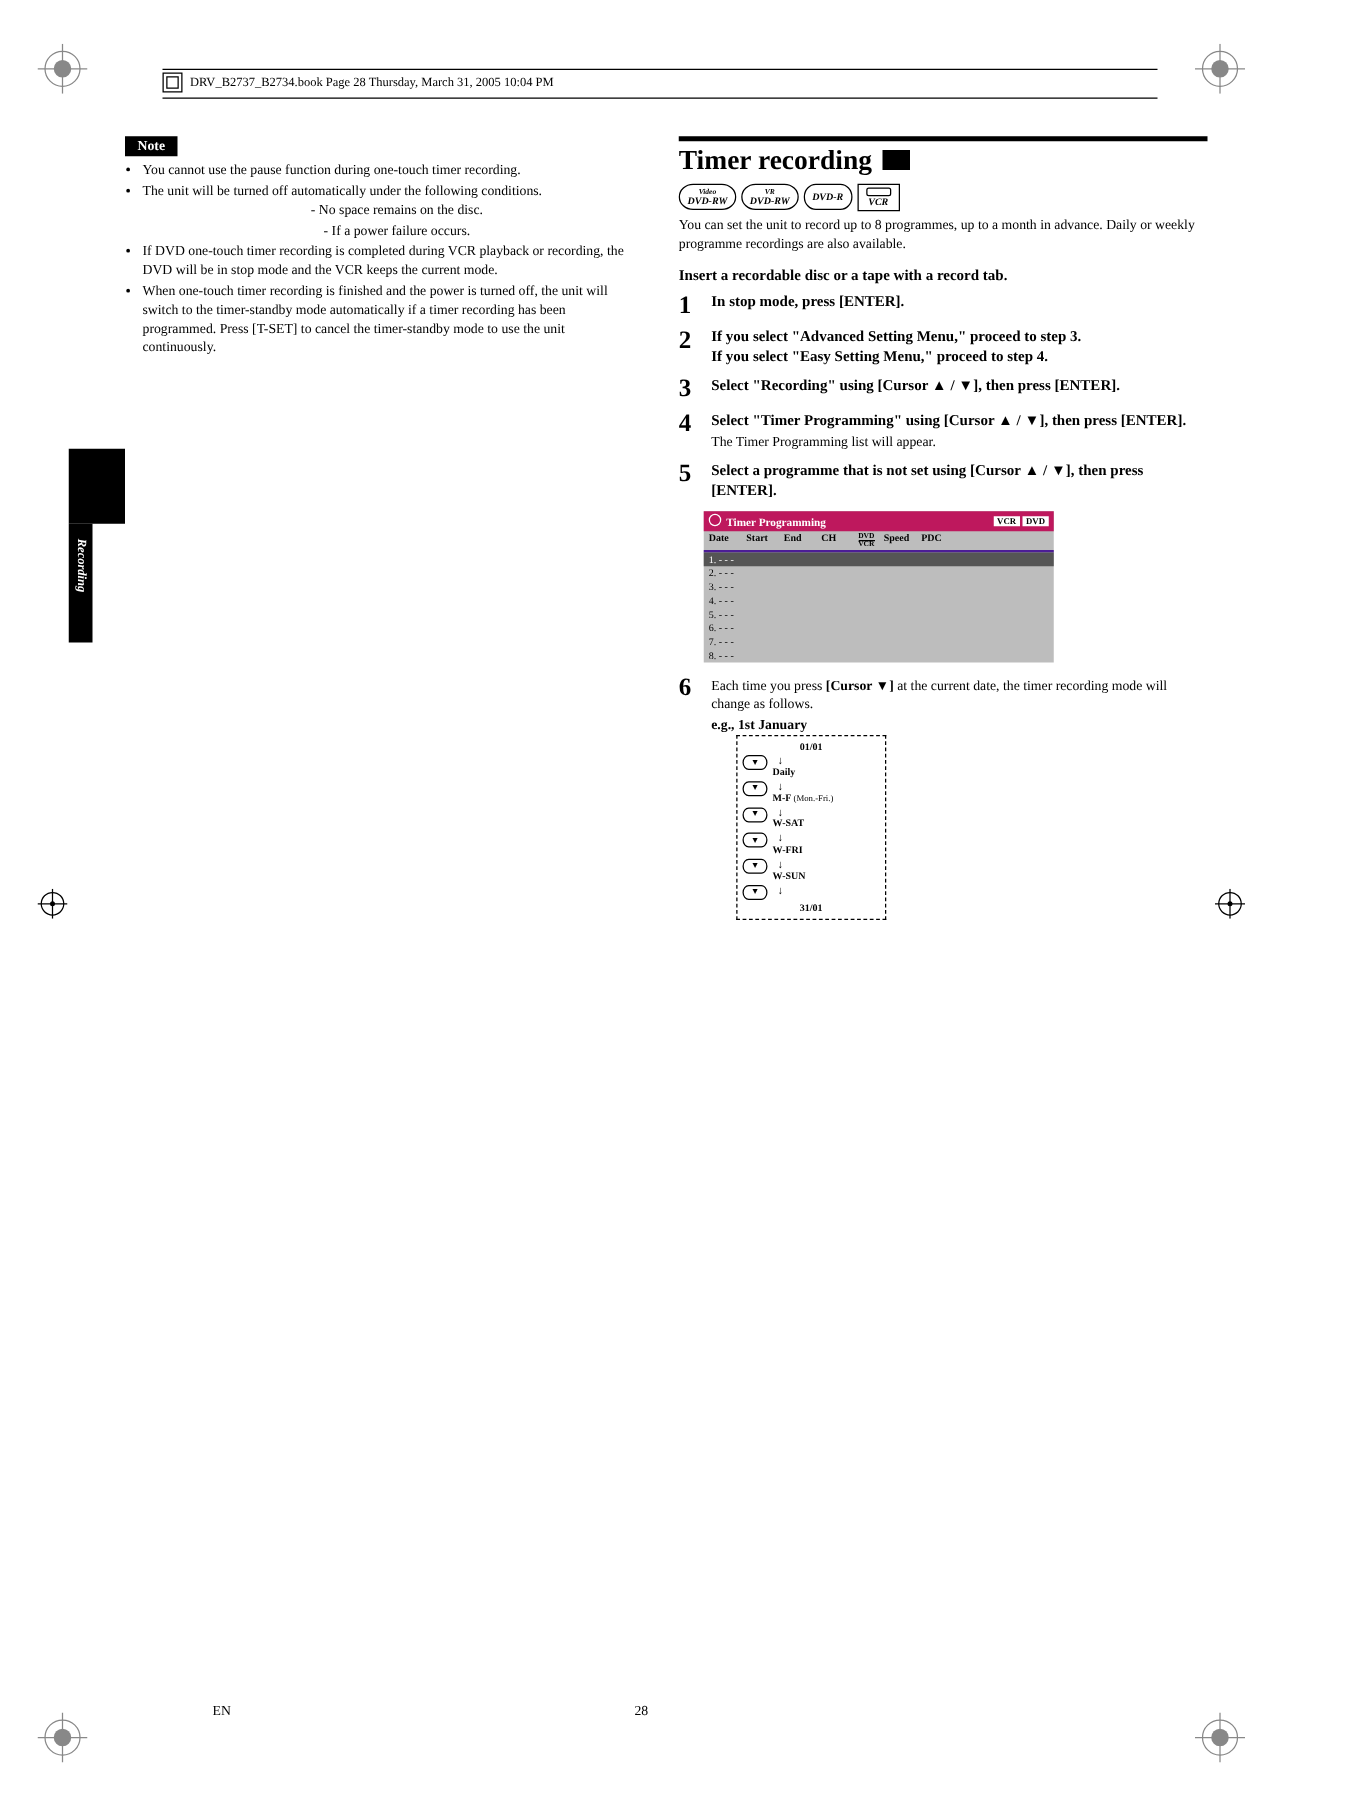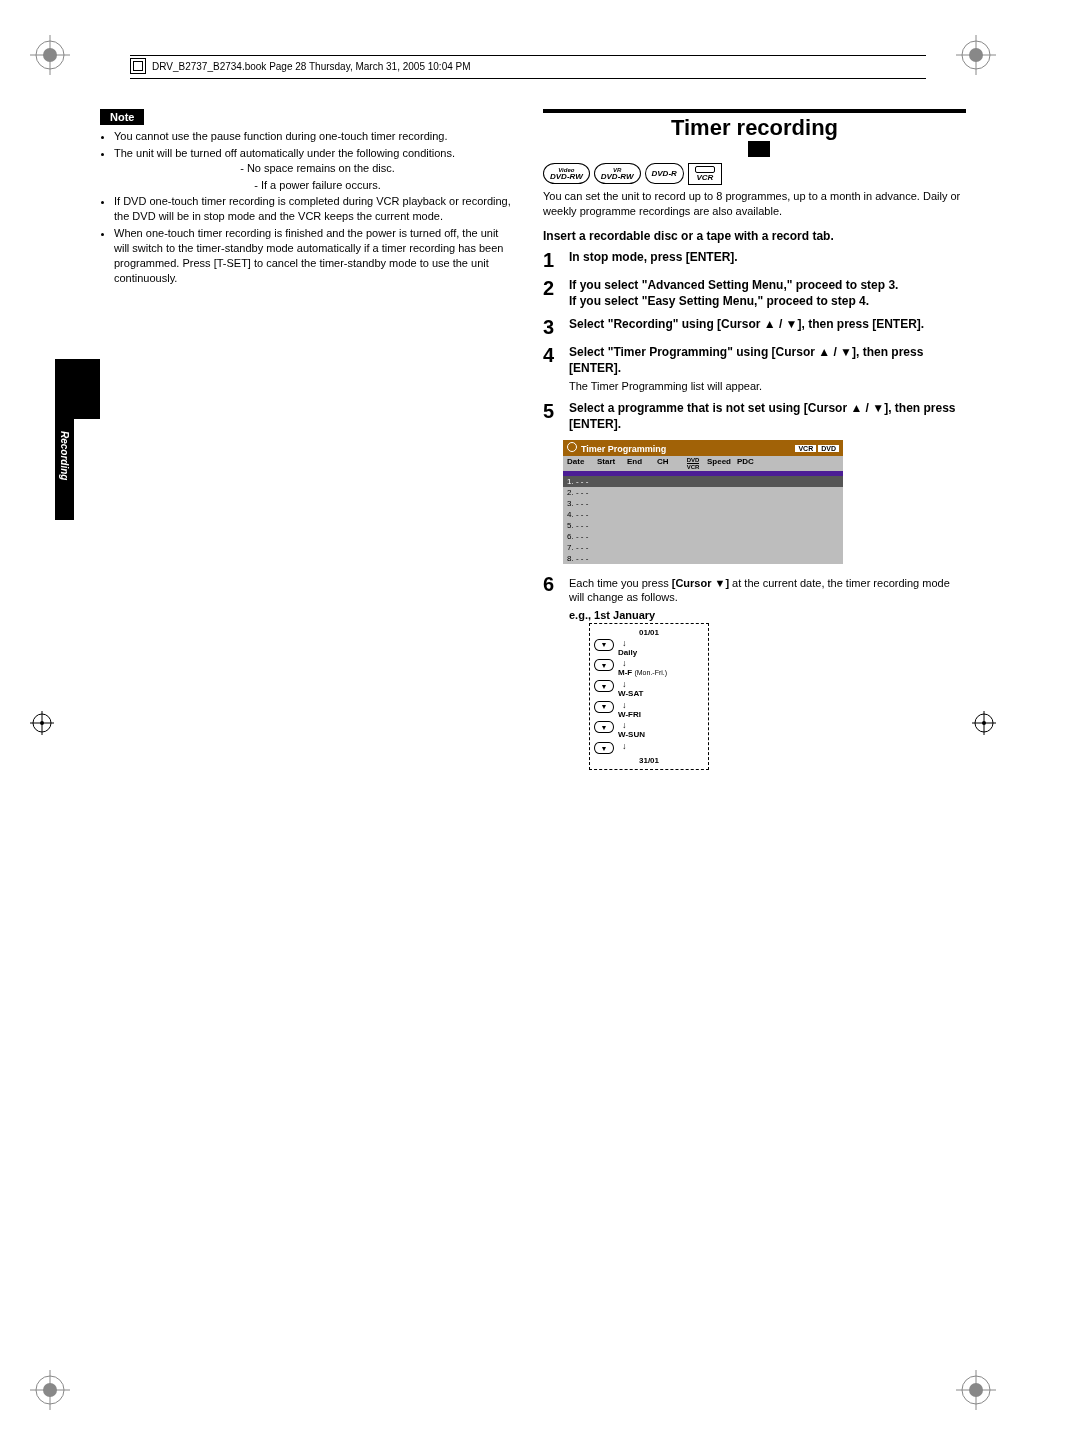--- a/index.html
+++ b/index.html
@@ -10,20 +10,21 @@
     font-size: 11px;
     color: #000;
     width: 1080px;
   }
   .page {
     position: relative;
     width: 1026px;
     height: 1445px;
     box-sizing: border-box;
     padding: 55px 60px 40px 90px;
+    font-family: Liberation Serif, serif;
   }
   .crop-mark {
     position: absolute;
     width: 40px;
     height: 40px;
   }
   .crop-mark svg { width: 40px; height: 40px; }
   .crop-tl { top: 35px; left: 30px; }
   .crop-tr { top: 35px; right: 30px; }
   .crop-bl { bottom: 35px; left: 30px; }
@@ -104,21 +105,20 @@
   }
   .bullets li { margin-bottom: 2px; }
   .sub { list-style: none; padding-left: 8px; text-align: center; }
   .sub li::before { content: "- "; }
 
   .sec-title-row {
     display:flex; align-items:center;
     border-top: 4px solid #000;
     padding-top: 2px;
     margin-bottom: 6px;
-    flex-direction: column;
   }
   .sec-title {
     font-size: 22px;
     font-weight: bold;
     margin:0;
   }
   .sec-title-box {
     width: 22px; height: 16px;
     background:#000;
     margin-left: 8px;
@@ -170,31 +170,31 @@
   .step-sub { font-size: 11px; line-height:1.3; margin-top:2px; }
 
   .timer-table {
     width: 280px;
     background: #bdbdbd;
     font-size: 8px;
     color:#000;
     margin: 6px 0 10px 20px;
   }
   .tt-title {
-    background:#a16207; color:#fff;
+    background:#be185d; color:#fff;
     display:flex; align-items:center; justify-content:space-between;
     padding:2px 4px;
     font-weight:bold;
     font-size:9px;
   }
   .tt-title .clock { width:8px;height:8px;border:1px solid #fff;border-radius:50%; display:inline-block; margin-right:4px;}
   .tt-title .tags { display:flex; gap:2px;}
   .tt-title .tag { background:#fff;color:#000;padding:0 3px;font-size:7px;}
   .tt-head, .tt-row { display:grid; grid-template-columns: 30px 30px 30px 22px 28px 30px 24px; padding:1px 4px; }
-  .tt-head { font-weight:bold; border-bottom: 5px solid #4c1d95; }
+  .tt-head { font-weight:bold; border-bottom: 2px solid #4c1d95; }
   .tt-head .stack { display:flex;flex-direction:column;line-height:1;font-size:6px;align-items:center;}
   .tt-row.hl { background:#555; color:#fff; }
 
   .eg-label { font-weight:bold; font-size:11px; margin: 4px 0 2px 0;}
   .cycle-box {
     border: 1px dashed #000;
     width: 110px;
     padding: 4px 4px 4px 4px;
     margin-left: 20px;
     font-size: 8px;
@@ -463,14 +463,18 @@
                 </span>
               </div>
             <div class="cycle-last">31/01</div>
           </div>
         </div>
       </div>
 
     </div>
   </div>
 
+  <div class="footer">
+    <span class="en-label">EN</span>
+    <span>28</span>
+  </div>
 
 </div>
 
 </body></html>

